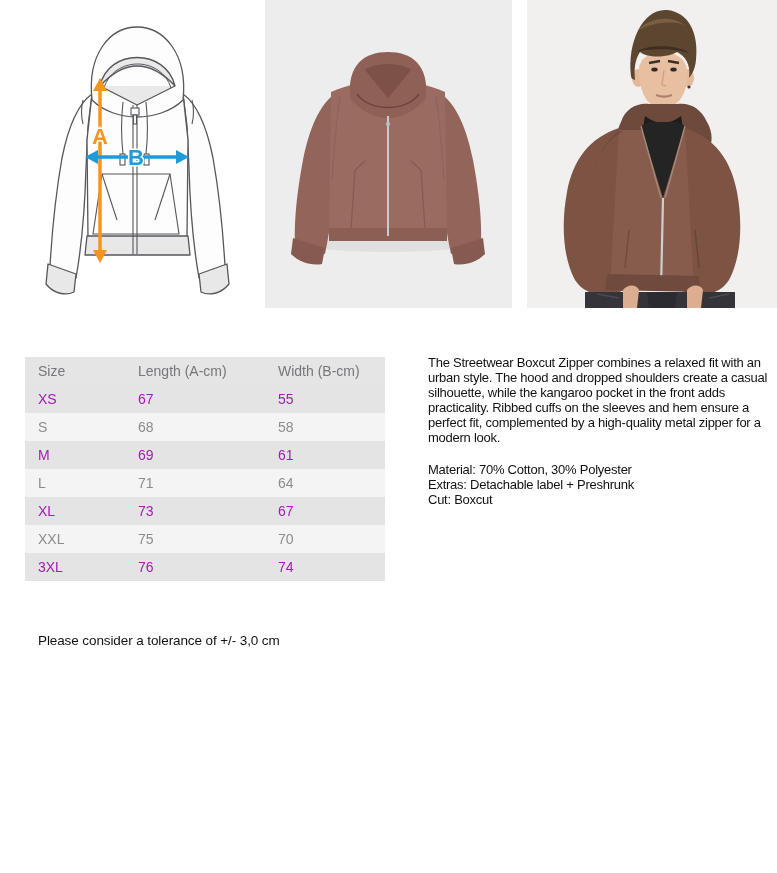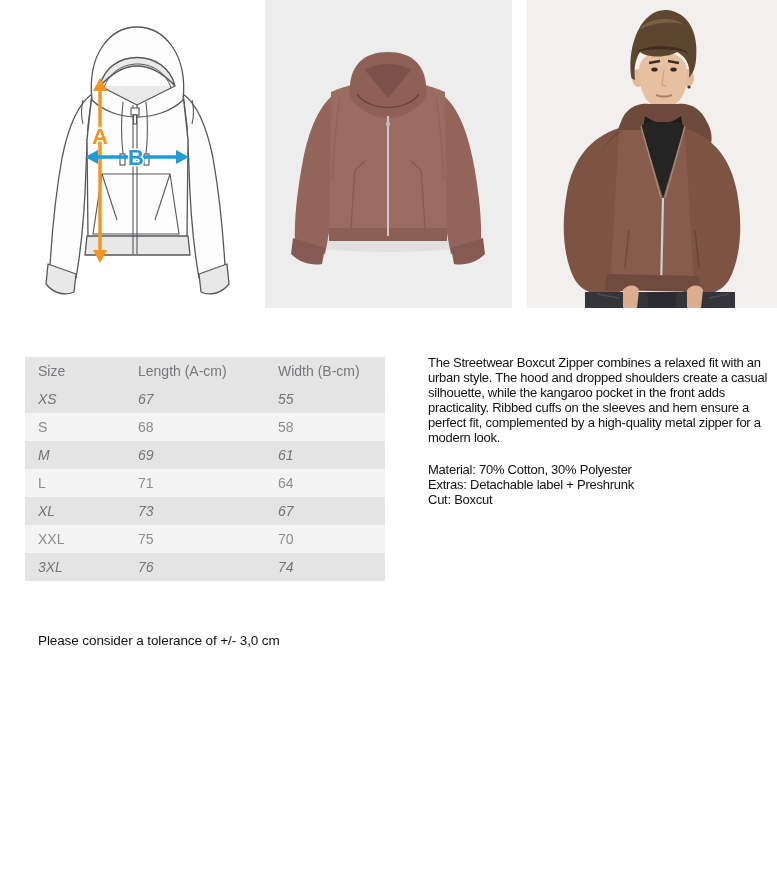--- a/index.html
+++ b/index.html
@@ -11,21 +11,21 @@
   .tile { position:absolute; overflow:hidden; }
   #tech-drawing { left:30px; top:8px; width:215px; height:300px; background:#ffffff; }
   #flat-photo   { left:265px; top:0;  width:247px; height:308px; background:#EDEDED; }
   #model-photo  { left:527px; top:0;  width:250px; height:308px; background:#F2F0EE; }
 
   
   .size-table { position:absolute; left:25px; top:357px; width:360px; }
   .trow { display:grid; grid-template-columns:100px 140px 1fr; align-items:center;
           height:28px; padding-left:13px; font-size:14px; }
   .trow.header { background:#e5e5e5; color:#76777B; }
-  .trow.dark   { background:#E4E4E4; color:#737373;font-style:italic; }
+  .trow.dark   { background:#E4E4E4; color:#a21caf; }
   .trow.light  { background:#F4F4F4; color:#8B8C90; }
 
   
   .description { position:absolute; left:412px; top:355px; width:356px;
                  color:#121212; font-size:13px; line-height:15px;
                  letter-spacing:-0.25px;margin-left:16px; }
   .desc-intro { margin-bottom:17px; }
   .spec-line { }
 
   

